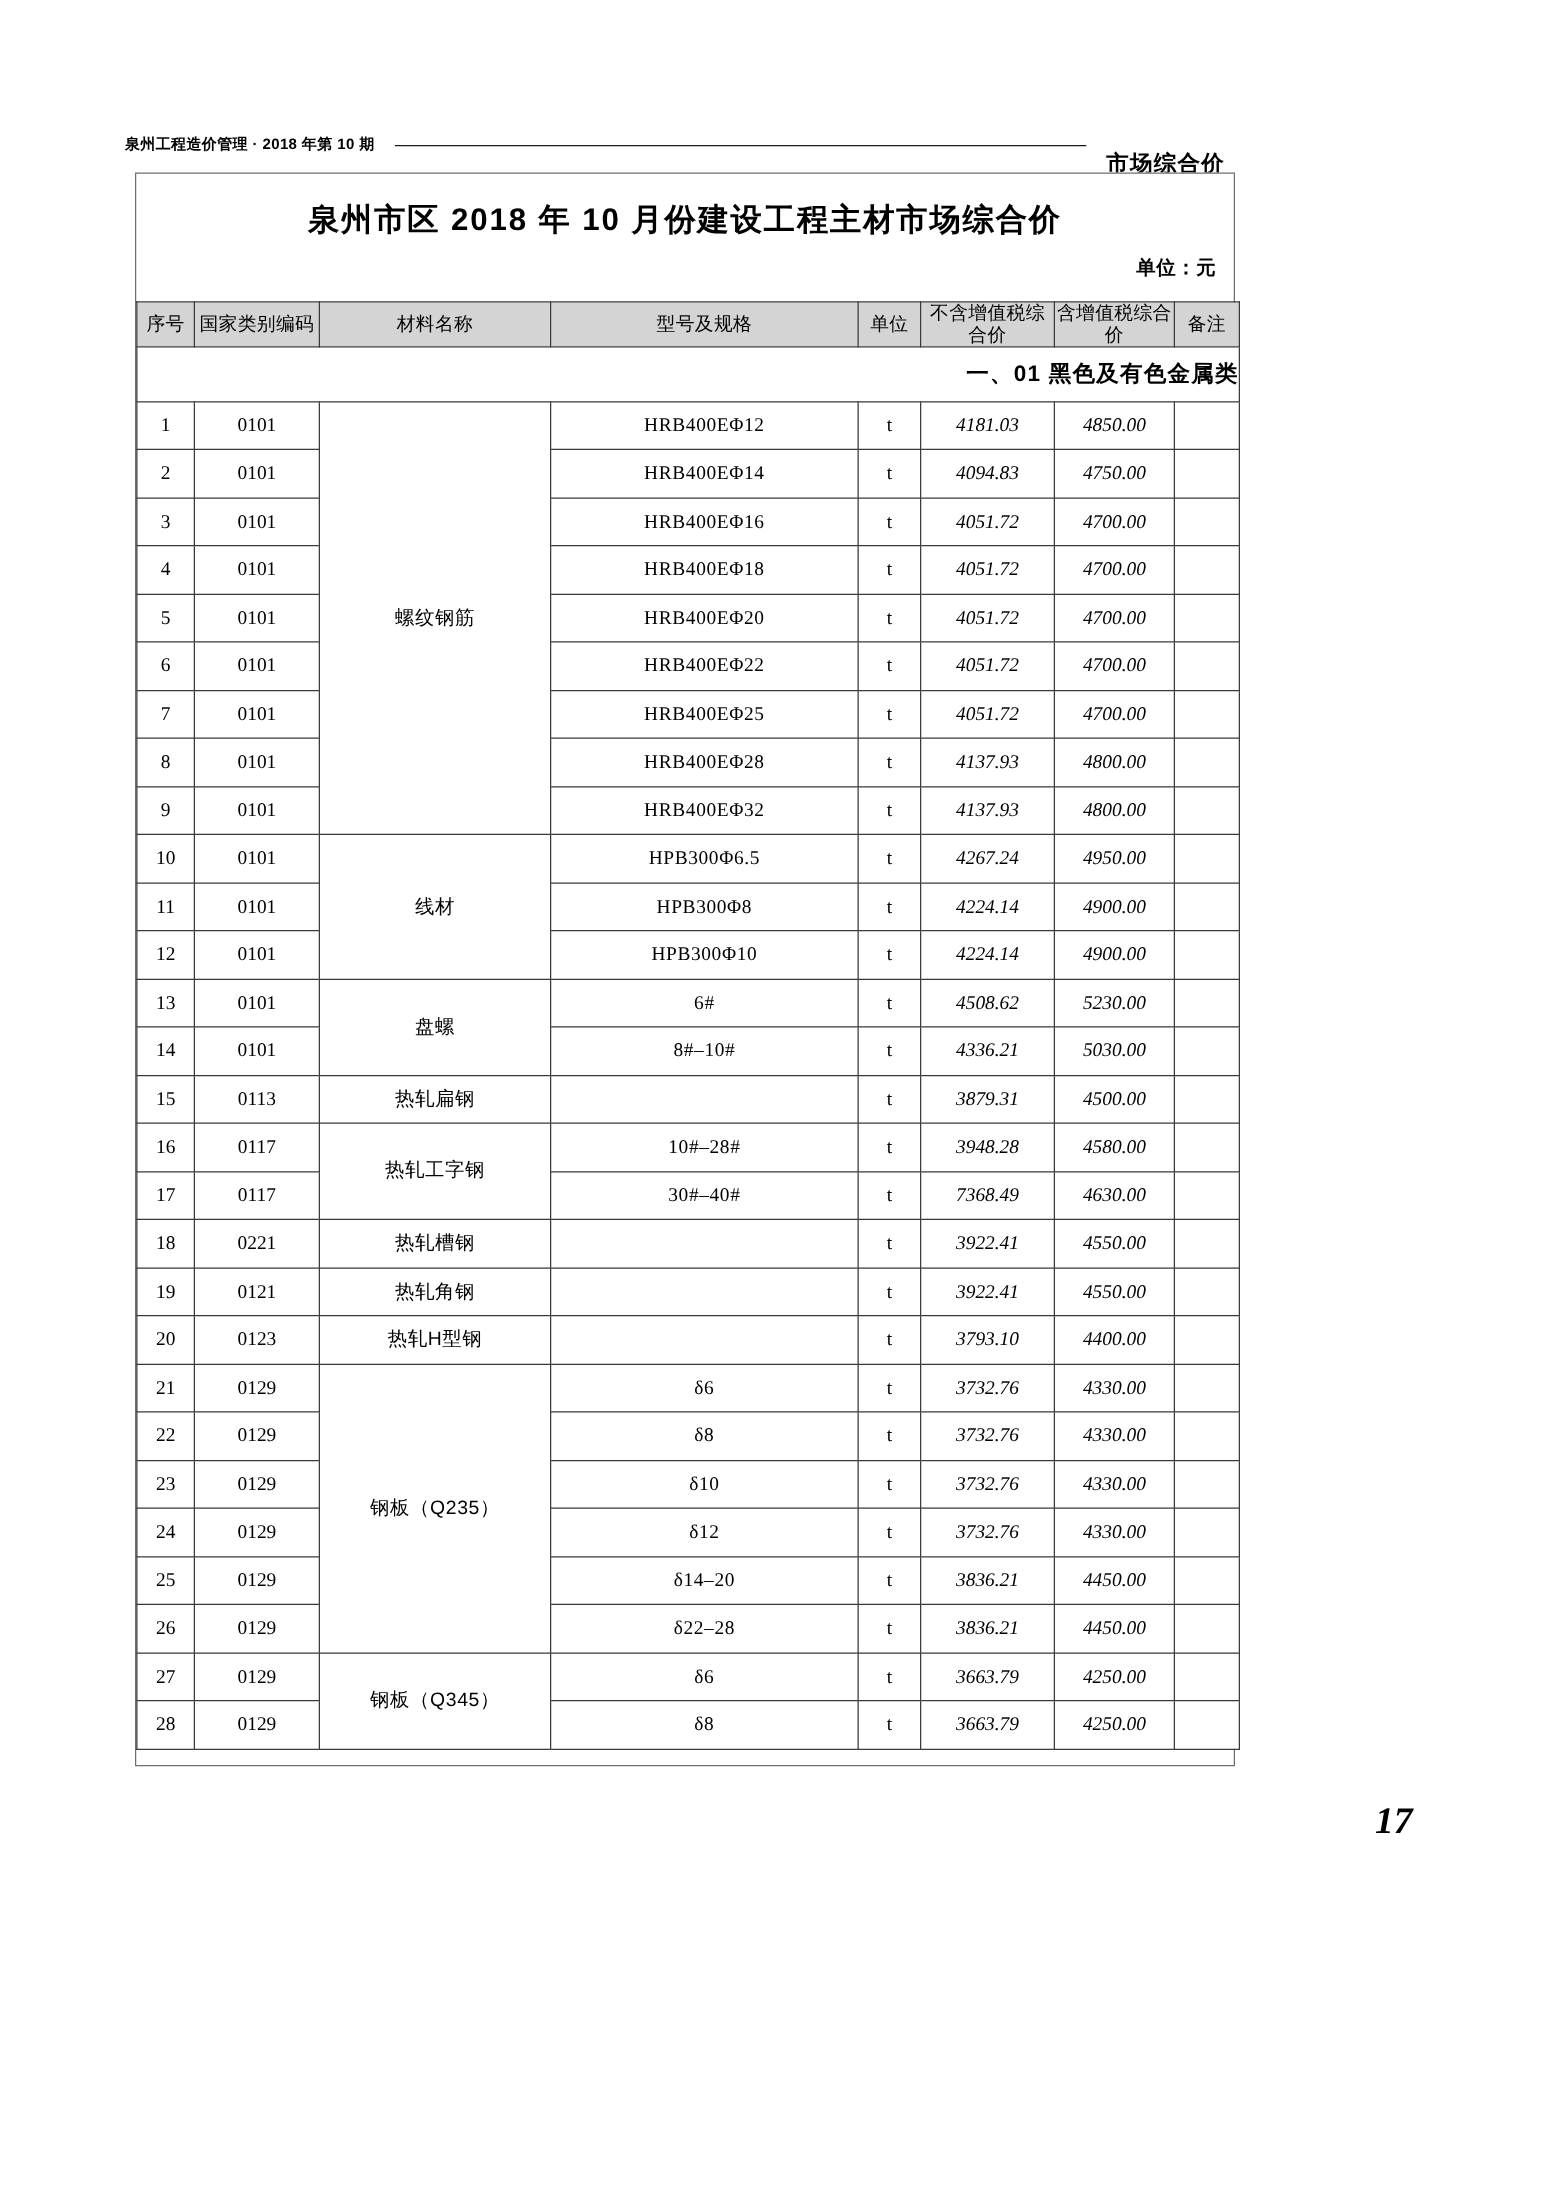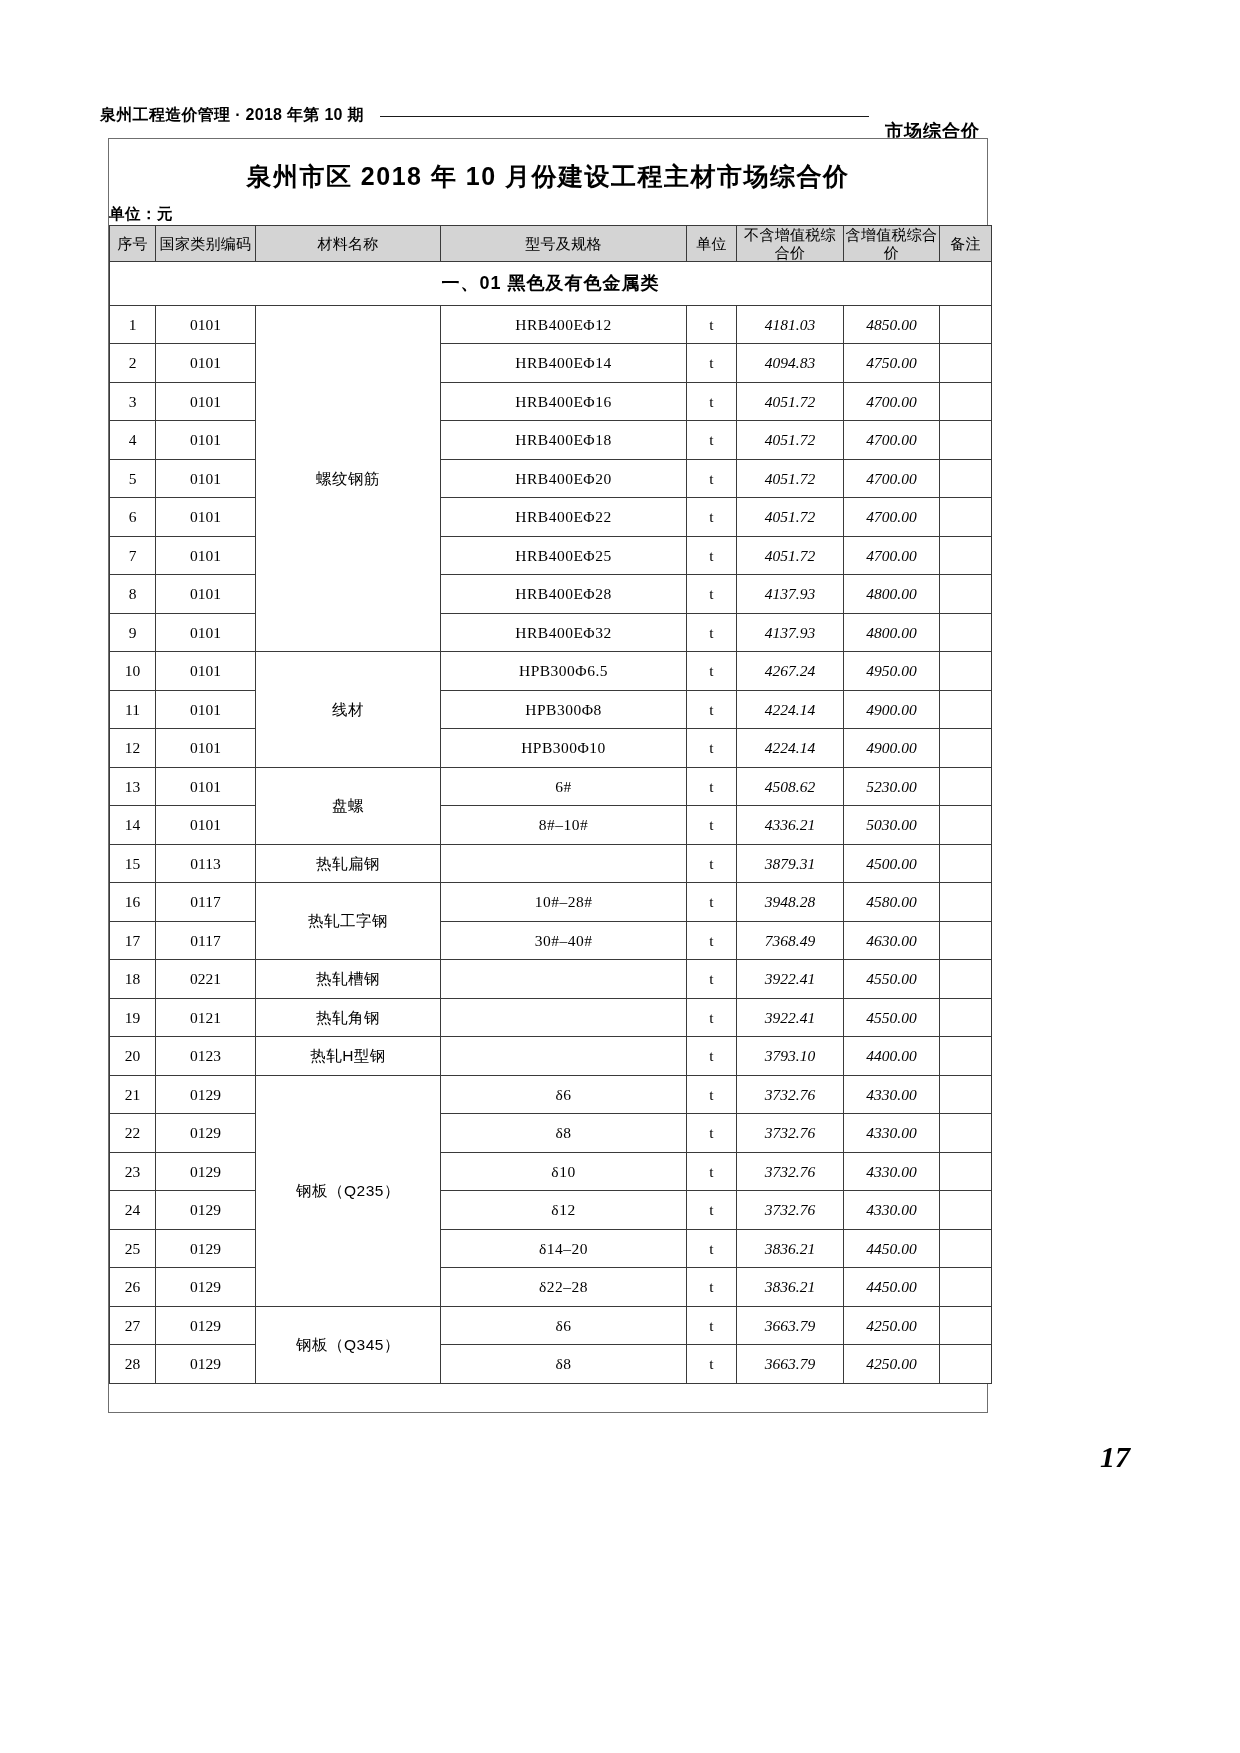--- a/index.html
+++ b/index.html
@@ -30,21 +30,21 @@
     left: 100px;
     top: 100px;
     width: 880px;
     height: 30px;
     display: flex;
     align-items: center;
     gap: 10px;
   }
   .rh-left {
     font-family: "Liberation Sans", sans-serif;
-    font-size: 16px;
+    font-size: 12px;
     font-weight: bold;
     letter-spacing: 0.3px;
     white-space: nowrap;
   }
   .rh-rule {
     flex: 1 1 auto;
     height: 0;
     border-top: 1.6px solid #1a1a1a;
     margin: 2px 6px 0 6px;
   }
@@ -71,24 +71,25 @@
   .doc-title {
     text-align: center;
     font-family: "Liberation Sans", sans-serif;
     font-size: 25px;
     font-weight: bold;
     letter-spacing: 1.5px;
     padding: 22px 0 6px 0;
     line-height: 1.25;
   }
   .unit-line {
+    text-align: right;
     font-family: "Liberation Sans", sans-serif;
     font-size: 15.5px;
     font-weight: bold;
-    padding: 6px 14px 0 0;
+    padding: 6px 14px 16px 0;
     letter-spacing: 0.5px;
   }
 
   
   table.main {
     border-collapse: collapse;
     width: 862px;
     margin: 0 auto;
     table-layout: fixed;
   }
@@ -128,20 +129,21 @@
   td.c-spec { font-size: 16px; letter-spacing: 0.5px; }
   td.c-p1, td.c-p2 { font-size: 16px; font-style: italic; }
   td.c-note { }
 
   tr.section td {
     height: 44px;
     font-family: "Liberation Sans", sans-serif;
     font-size: 18px;
     font-weight: bold;
     letter-spacing: 1px;
+    text-align: right;
   }
 
   
   .page-number {
     position: absolute;
     right: 110px;
     top: 1440px;
     font-family: "Liberation Serif", serif;
     font-style: italic;
     font-weight: bold;

